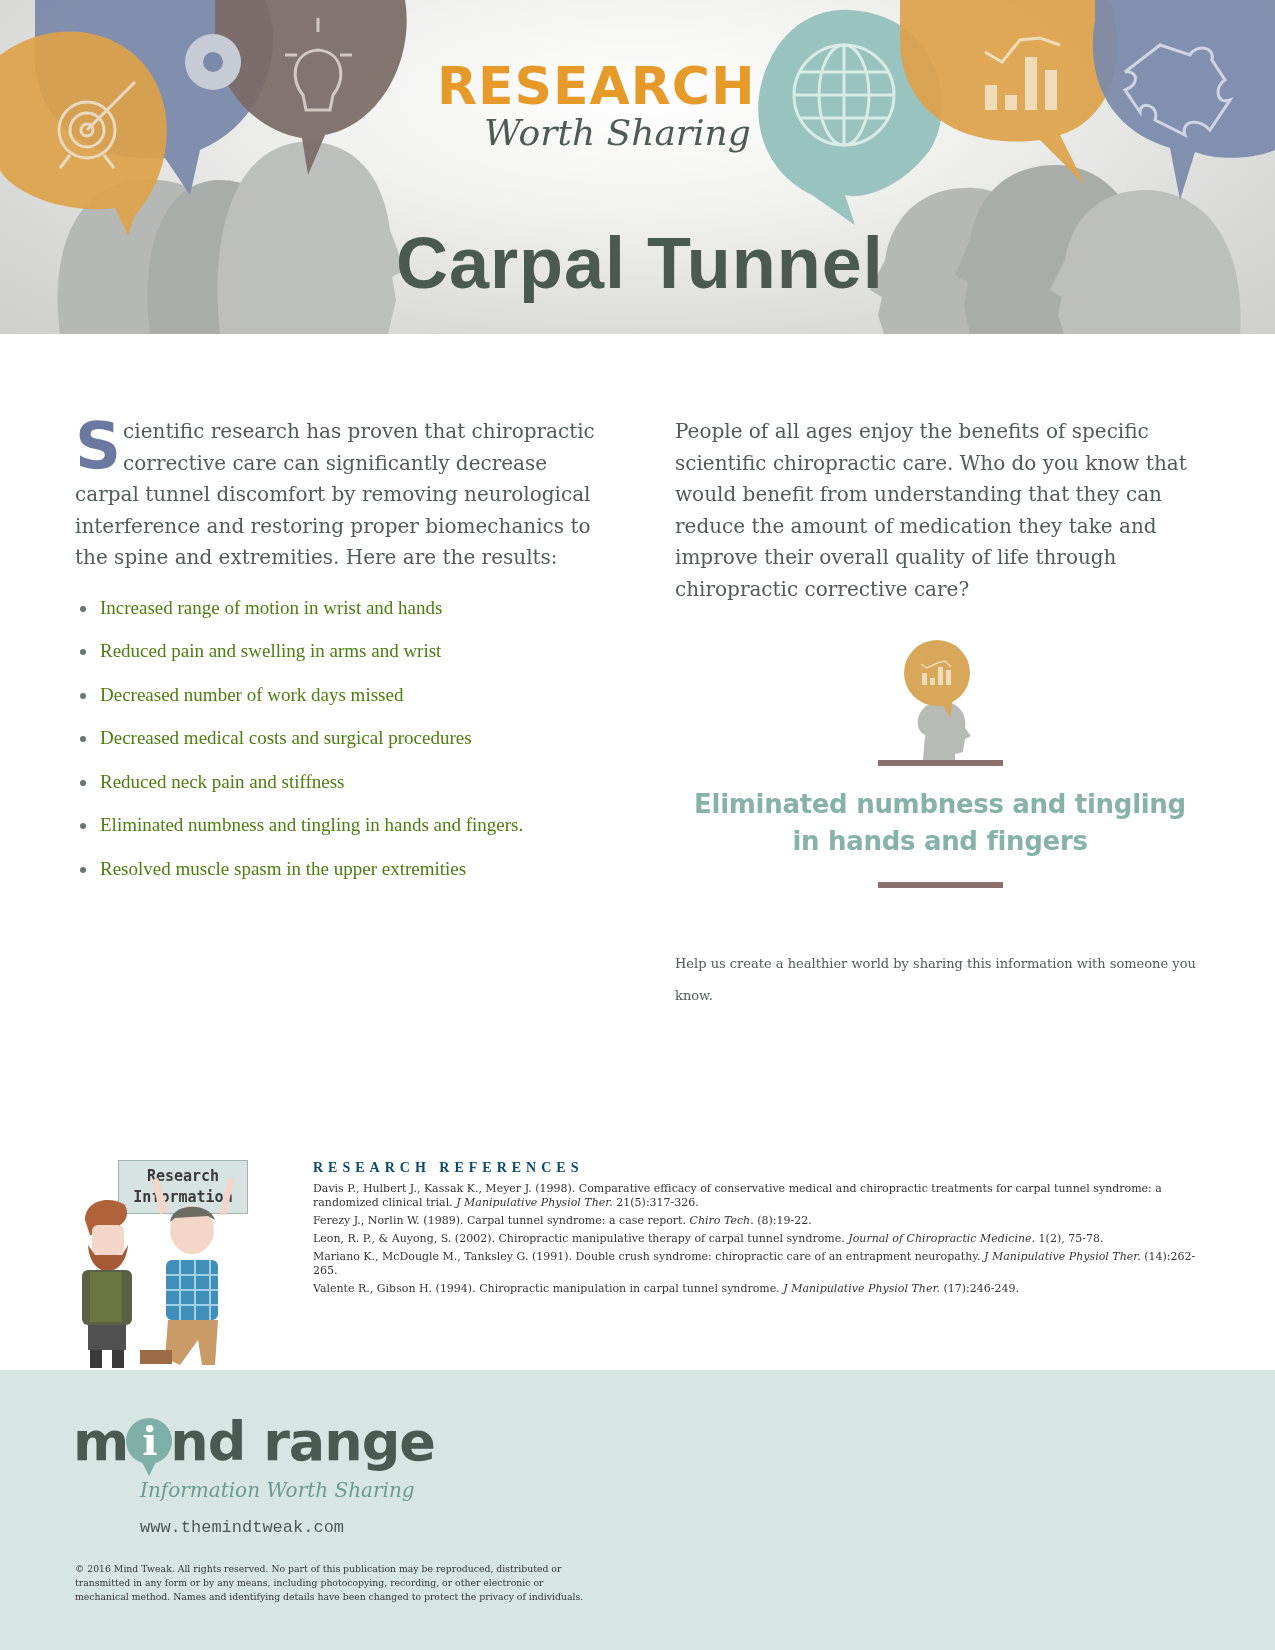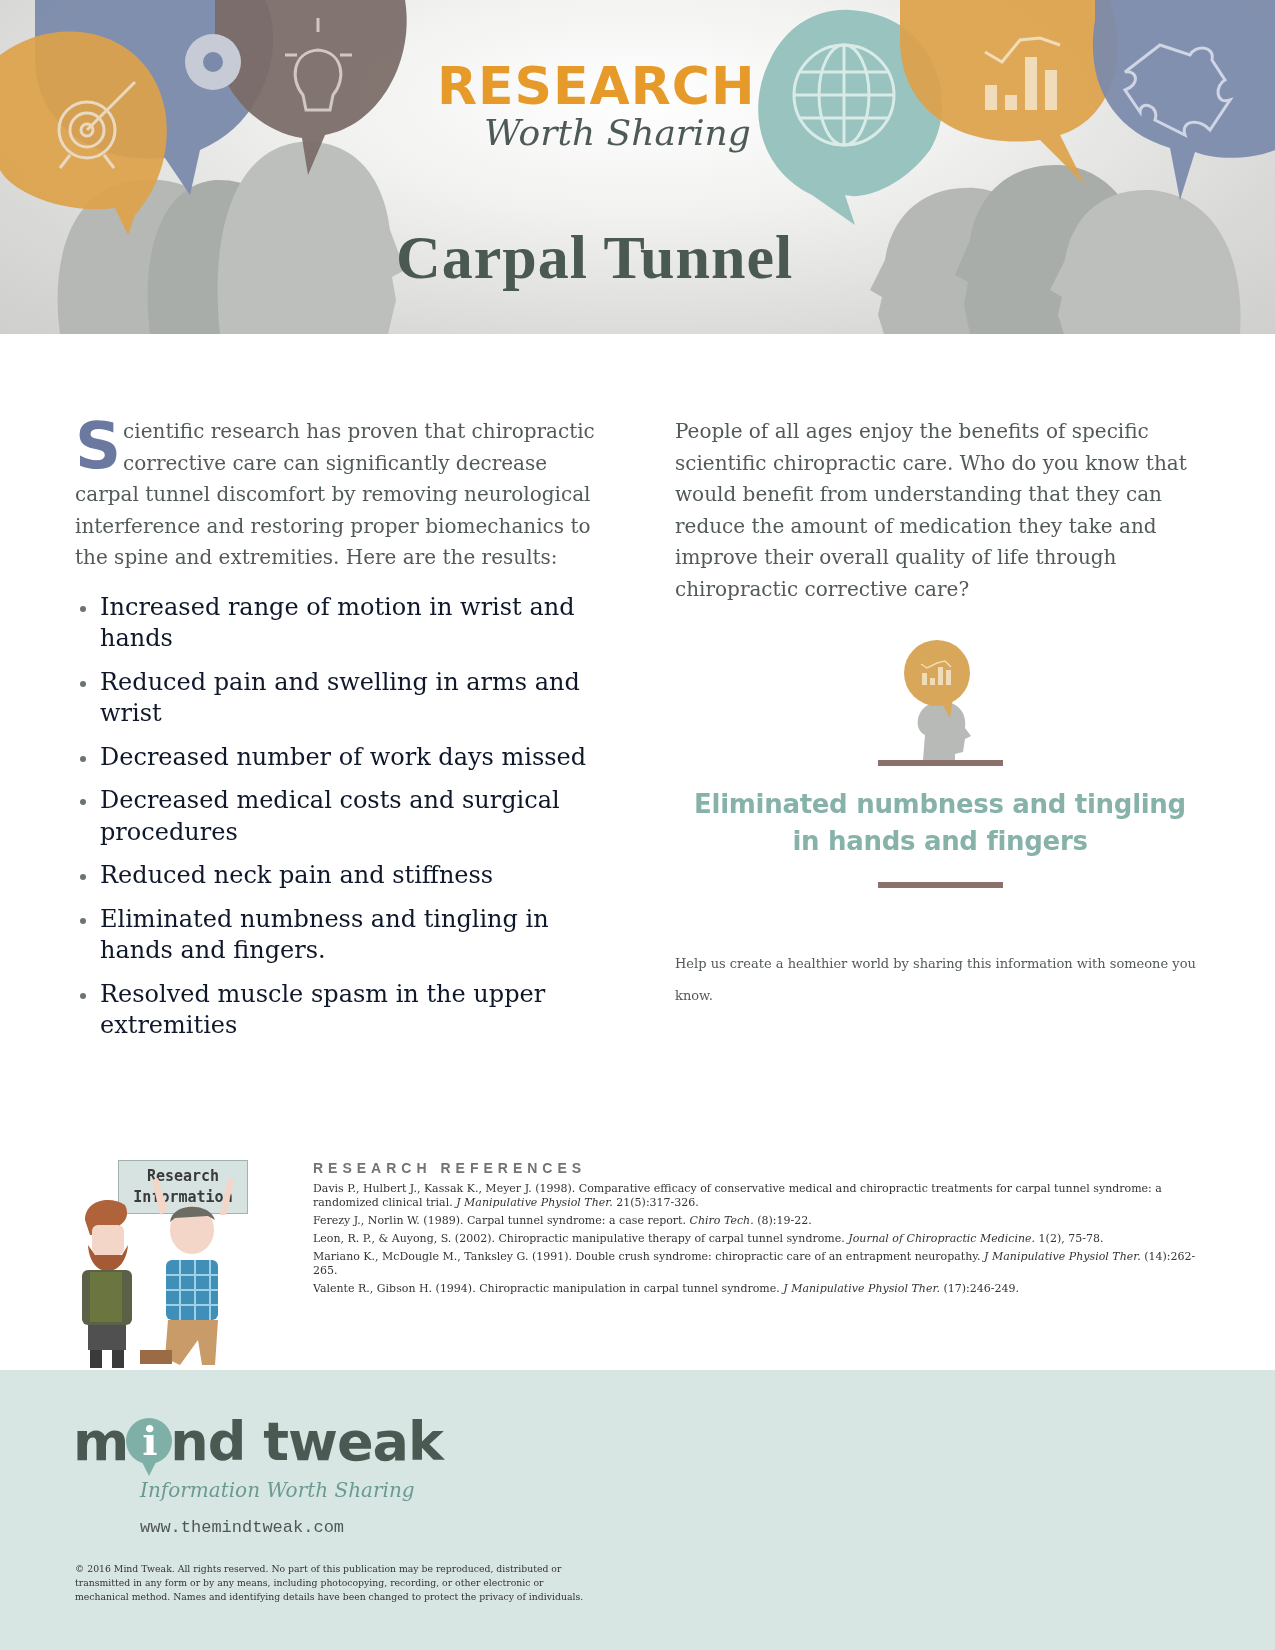--- a/index.html
+++ b/index.html
@@ -4,40 +4,40 @@
 <style>
   * { box-sizing: border-box; margin: 0; padding: 0; }
   body { width: 1275px; height: 1650px; background: #ffffff; font-family: "DejaVu Serif", serif; color: #4f5856; position: relative; overflow: hidden; }
 
   
   .header { position: absolute; left: 0; top: 0; width: 1275px; height: 334px; overflow: hidden;
     background: radial-gradient(ellipse at 50% 30%, #ffffff 0%, #f1f1f0 35%, #d9d9d7 75%, #cfcfcd 100%); }
   .header svg { position: absolute; left: 0; top: 0; }
   .research { position: absolute; left: 437px; top: 56px; font-family: "DejaVu Sans", sans-serif; font-weight: bold; font-size: 52px; letter-spacing: 1px; color: #e59a2a; transform: scaleY(1.0); }
   .worth { position: absolute; left: 484px; top: 112px; font-family: "DejaVu Serif", serif; font-style: italic; font-size: 36px; color: #4e5a56; }
-  .title { position: absolute; left: 396px; top: 222px; font-family: Liberation Serif, serif; font-weight: bold; font-size: 62px; color: #4a5a53; letter-spacing: 1px; }
+  .title { position: absolute; left: 396px; top: 222px; font-family: Liberation Sans, sans-serif; font-weight: bold; font-size: 72px; color: #4a5a53; letter-spacing: 1px; }
 
   
   .col-left { position: absolute; left: 75px; top: 416px; width: 530px; }
   .col-right { position: absolute; left: 675px; top: 416px; width: 530px; }
   .para { font-size: 20px; line-height: 31.5px; color: #525a58; }
   .dropcap { float: left; font-family: "DejaVu Sans", sans-serif; font-weight: bold; font-size: 64px; line-height: 54px; color: #6b79a0; margin-right: 2px; margin-top: 3px; }
   ul.results { list-style: none; margin-top: 18px; }
-  ul.results li { position: relative; padding-left: 25px; font-size: 24px; line-height: 31.5px; color: #0f172a; margin-bottom: 12px; }
+  ul.results li { position: relative; padding-left: 25px; font-size: 19px; line-height: 31.5px; color: #4d7c0f; margin-bottom: 12px; font-family: Liberation Serif, serif; }
   ul.results li::before { content: ""; position: absolute; left: 5px; top: 14px; width: 6px; height: 6px; border-radius: 50%; background: #6b7472; }
 
   .callout { position: absolute; left: 675px; top: 640px; width: 530px; text-align: center; }
   .callout-icon { position: relative; width: 130px; height: 120px; margin: 0 auto; }
   .bar-line { width: 125px; height: 6px; background: #8b716b; margin: 0 auto; }
   .callout-text { font-family: "DejaVu Sans", sans-serif; font-weight: bold; font-size: 26px; line-height: 37px; color: #86b2aa; margin: 20px 0 22px; letter-spacing: -0.3px; }
   .share { position: absolute; left: 675px; top: 948px; width: 530px; font-size: 13px; line-height: 31.5px; color: #525a58; }
 
   
   .refs { position: absolute; left: 313px; top: 1160px; width: 900px; }
-  .refs-title { font-family: Liberation Sans, sans-serif; font-weight: bold; font-size: 14px; letter-spacing: 5px; color: #737373; margin-bottom: 6px; }
+  .refs-title { font-family: Liberation Serif, serif; font-weight: bold; font-size: 14px; letter-spacing: 5px; color: #0c4a6e; margin-bottom: 6px; }
   .ref { font-size: 11px; line-height: 14px; color: #333; margin-bottom: 4px; }
   .ref i { font-style: italic; }
   .illus { position: absolute; left: 70px; top: 1160px; width: 190px; height: 210px; }
   .sign { position: absolute; left: 48px; top: 0; width: 130px; height: 54px; background: #d6e3e1; border: 1px solid #9fb4b1; text-align: center; font-family: "DejaVu Sans Mono", monospace; font-weight: bold; font-size: 15px; line-height: 21px; color: #3a3a3a; padding-top: 5px; }
 
   
   .footer { position: absolute; left: 0; top: 1370px; width: 1275px; height: 280px; background: #d8e6e3; }
   .logo { position: absolute; left: 73px; top: 40px; font-family: "DejaVu Sans", sans-serif; font-weight: bold; font-size: 54px; color: #4a5a53; letter-spacing: -1px; }
   .logo-bubble { display: inline-block; position: relative; width: 46px; height: 46px; border-radius: 50%; background: #7fb0a8; vertical-align: middle; margin: 0 -2px; top: -4px; }
   .logo-bubble span { position: absolute; left: 0; right: 0; top: 2px; text-align: center; font-family: "DejaVu Serif", serif; font-size: 40px; color: #fff; line-height: 42px; }
@@ -200,18 +200,18 @@
   <div class="refs-title">RESEARCH REFERENCES</div>
   <p class="ref"><span>Davis P., Hulbert J., Kassak K., Meyer J. (1998). Comparative efficacy of conservative medical and chiropractic treatments for carpal tunnel syndrome: a randomized clinical trial. </span><i>J Manipulative Physiol Ther.</i><span> 21(5):317-326.</span></p>
   <p class="ref"><span>Ferezy J., Norlin W. (1989). Carpal tunnel syndrome: a case report. </span><i>Chiro Tech.</i><span> (8):19-22.</span></p>
   <p class="ref"><span>Leon, R. P., &amp; Auyong, S. (2002). Chiropractic manipulative therapy of carpal tunnel syndrome. </span><i>Journal of Chiropractic Medicine.</i><span> 1(2), 75-78.</span></p>
   <p class="ref"><span>Mariano K., McDougle M., Tanksley G. (1991). Double crush syndrome: chiropractic care of an entrapment neuropathy. </span><i>J Manipulative Physiol Ther.</i><span> (14):262-265.</span></p>
   <p class="ref"><span>Valente R., Gibson H. (1994). Chiropractic manipulation in carpal tunnel syndrome. </span><i>J Manipulative Physiol Ther.</i><span> (17):246-249.</span></p>
 </div>
 
 <div class="footer">
   <div class="logo">
-    <span>m</span><span class="logo-bubble"><span>i</span></span><span>nd tweak</span>
+    <span>m</span><span class="logo-bubble"><span>i</span></span><span>nd range</span>
   </div>
   <div class="tagline">Information Worth Sharing</div>
   <a class="url">www.themindtweak.com</a>
   <p class="copyright">© 2016 Mind Tweak. All rights reserved. No part of this publication may be reproduced, distributed or transmitted in any form or by any means, including photocopying, recording, or other electronic or mechanical method. Names and identifying details have been changed to protect the privacy of individuals.</p>
 </div>
 
 </body></html>

